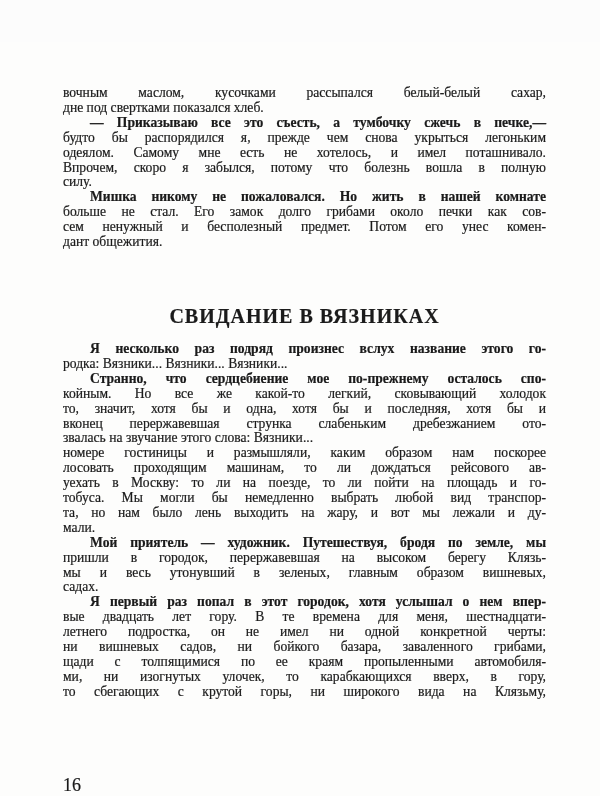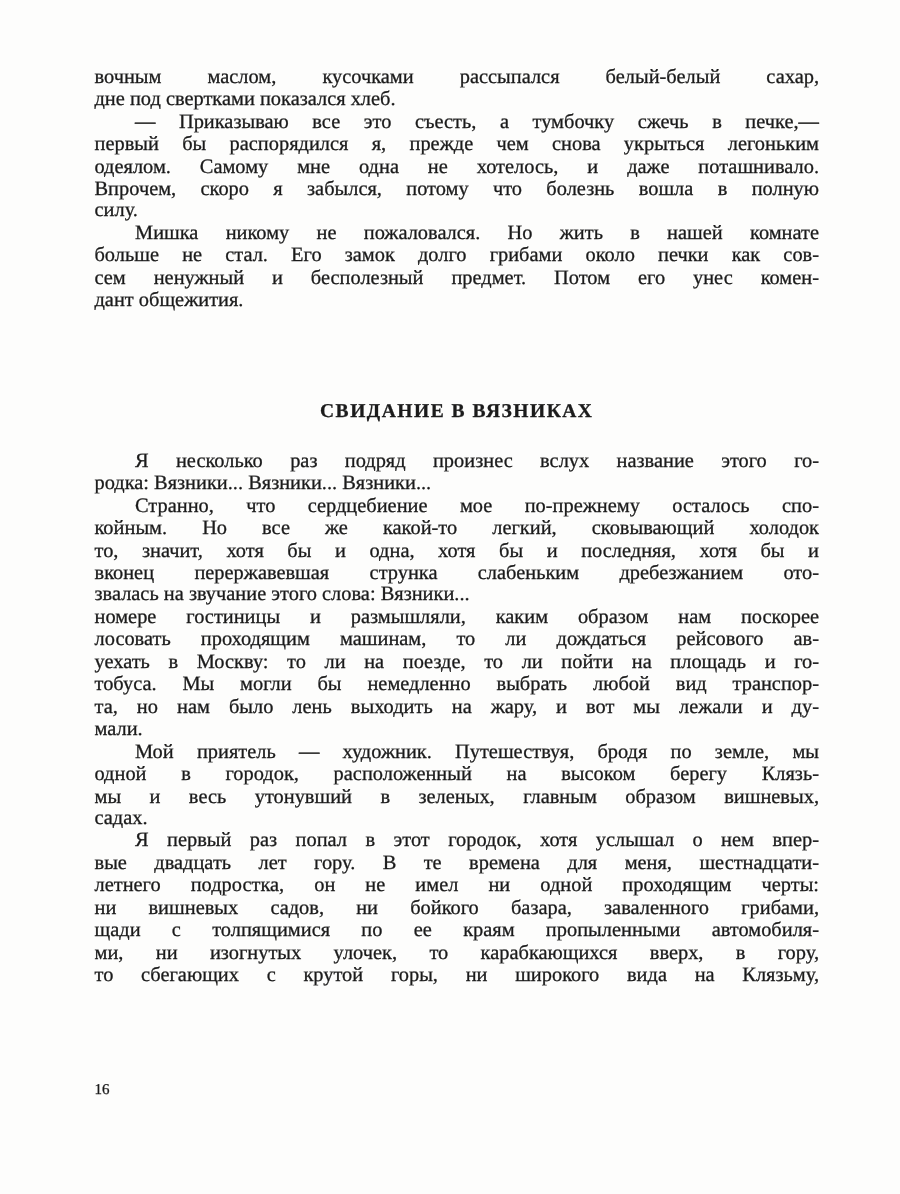--- a/index.html
+++ b/index.html
@@ -9,74 +9,75 @@
     background: #fcfcfc;
     position: relative;
     overflow: hidden;
     font-family: "Liberation Serif", "DejaVu Serif", serif;
     color: #1b1b1b;
   }
   .page {
     position: absolute;
     inset: 0;
     background: #fdfdfc;
+    margin-top: 42px;
   }
   .text-column {
     position: absolute;
     left: 63px;
     top: 44px;
     width: 483px;
     font-size: 13.6px;
     line-height: 14.9px;
     -webkit-text-stroke: 0.2px currentColor;
   }
   .para { margin: 0; }
   .line {
     text-align: justify;
     text-align-last: justify;
     text-justify: inter-word;
     white-space: normal;
   }
-  .line.indent { padding-left: 27px; }
+  .line.indent { padding-left: 27px; font-weight: bold; }
   .line.last {
     text-align: center;
     text-align-last: left;
   }
   .heading {
     margin: 58px 0 18px 0;
     padding: 0;
     text-align: center;
-    font-size: 13px;
+    font-size: 20px;
     line-height: 16px;
     font-weight: bold;
     letter-spacing: 1px;
   }
   .page-number {
     position: absolute;
     left: 63px;
-    top: 719px;
-    font-size: 10px;
+    top: 736px;
+    font-size: 18px;
     line-height: 15px;
     -webkit-text-stroke: 0.2px currentColor;
   }
 </style>
 </head>
 <body style="color: rgb(27, 27, 27);">
 
 <div class="page" style="background: rgb(253, 253, 252);">
   <div class="text-column">
     <div id="block-top">
         <div class="para">
           <div class="line">вочным маслом, кусочками рассыпался белый-белый сахар,</div>
           <div class="line last">дне под свертками показался хлеб.</div>
         </div>
         <div class="para">
           <div class="line indent">— Приказываю все это съесть, а тумбочку сжечь в печке,—</div>
-          <div class="line">первый бы распорядился я, прежде чем снова укрыться легоньким</div>
-          <div class="line">одеялом. Самому мне одна не хотелось, и даже поташнивало.</div>
+          <div class="line">будто бы распорядился я, прежде чем снова укрыться легоньким</div>
+          <div class="line">одеялом. Самому мне есть не хотелось, и имел поташнивало.</div>
           <div class="line">Впрочем, скоро я забылся, потому что болезнь вошла в полную</div>
           <div class="line last">силу.</div>
         </div>
         <div class="para">
           <div class="line indent">Мишка никому не пожаловался. Но жить в нашей комнате</div>
           <div class="line">больше не стал. Его замок долго грибами около печки как сов-</div>
           <div class="line">сем ненужный и бесполезный предмет. Потом его унес комен-</div>
           <div class="line last">дант общежития.</div>
         </div>
       </div>
@@ -96,28 +97,28 @@
         <div class="para">
           <div class="line">номере гостиницы и размышляли, каким образом нам поскорее</div>
           <div class="line">лосовать проходящим машинам, то ли дождаться рейсового ав-</div>
           <div class="line">уехать в Москву: то ли на поезде, то ли пойти на площадь и го-</div>
           <div class="line">тобуса. Мы могли бы немедленно выбрать любой вид транспор-</div>
           <div class="line">та, но нам было лень выходить на жару, и вот мы лежали и ду-</div>
           <div class="line last">мали.</div>
         </div>
         <div class="para">
           <div class="line indent">Мой приятель — художник. Путешествуя, бродя по земле, мы</div>
-          <div class="line">одной в городок, расположенный на высоком берегу Клязь-</div>
+          <div class="line">пришли в городок, перержавевшая на высоком берегу Клязь-</div>
           <div class="line">мы и весь утонувший в зеленых, главным образом вишневых,</div>
           <div class="line last">садах.</div>
         </div>
         <div class="para">
           <div class="line indent">Я первый раз попал в этот городок, хотя услышал о нем впер-</div>
           <div class="line">вые двадцать лет гору. В те времена для меня, шестнадцати-</div>
-          <div class="line">летнего подростка, он не имел ни одной проходящим черты:</div>
+          <div class="line">летнего подростка, он не имел ни одной конкретной черты:</div>
           <div class="line">ни вишневых садов, ни бойкого базара, заваленного грибами,</div>
           <div class="line">щади с толпящимися по ее краям пропыленными автомобиля-</div>
           <div class="line">ми, ни изогнутых улочек, то карабкающихся вверх, в гору,</div>
           <div class="line">то сбегающих с крутой горы, ни широкого вида на Клязьму,</div>
         </div>
       </div>
   </div>
   <div class="page-number">16</div>
 </div>
 

